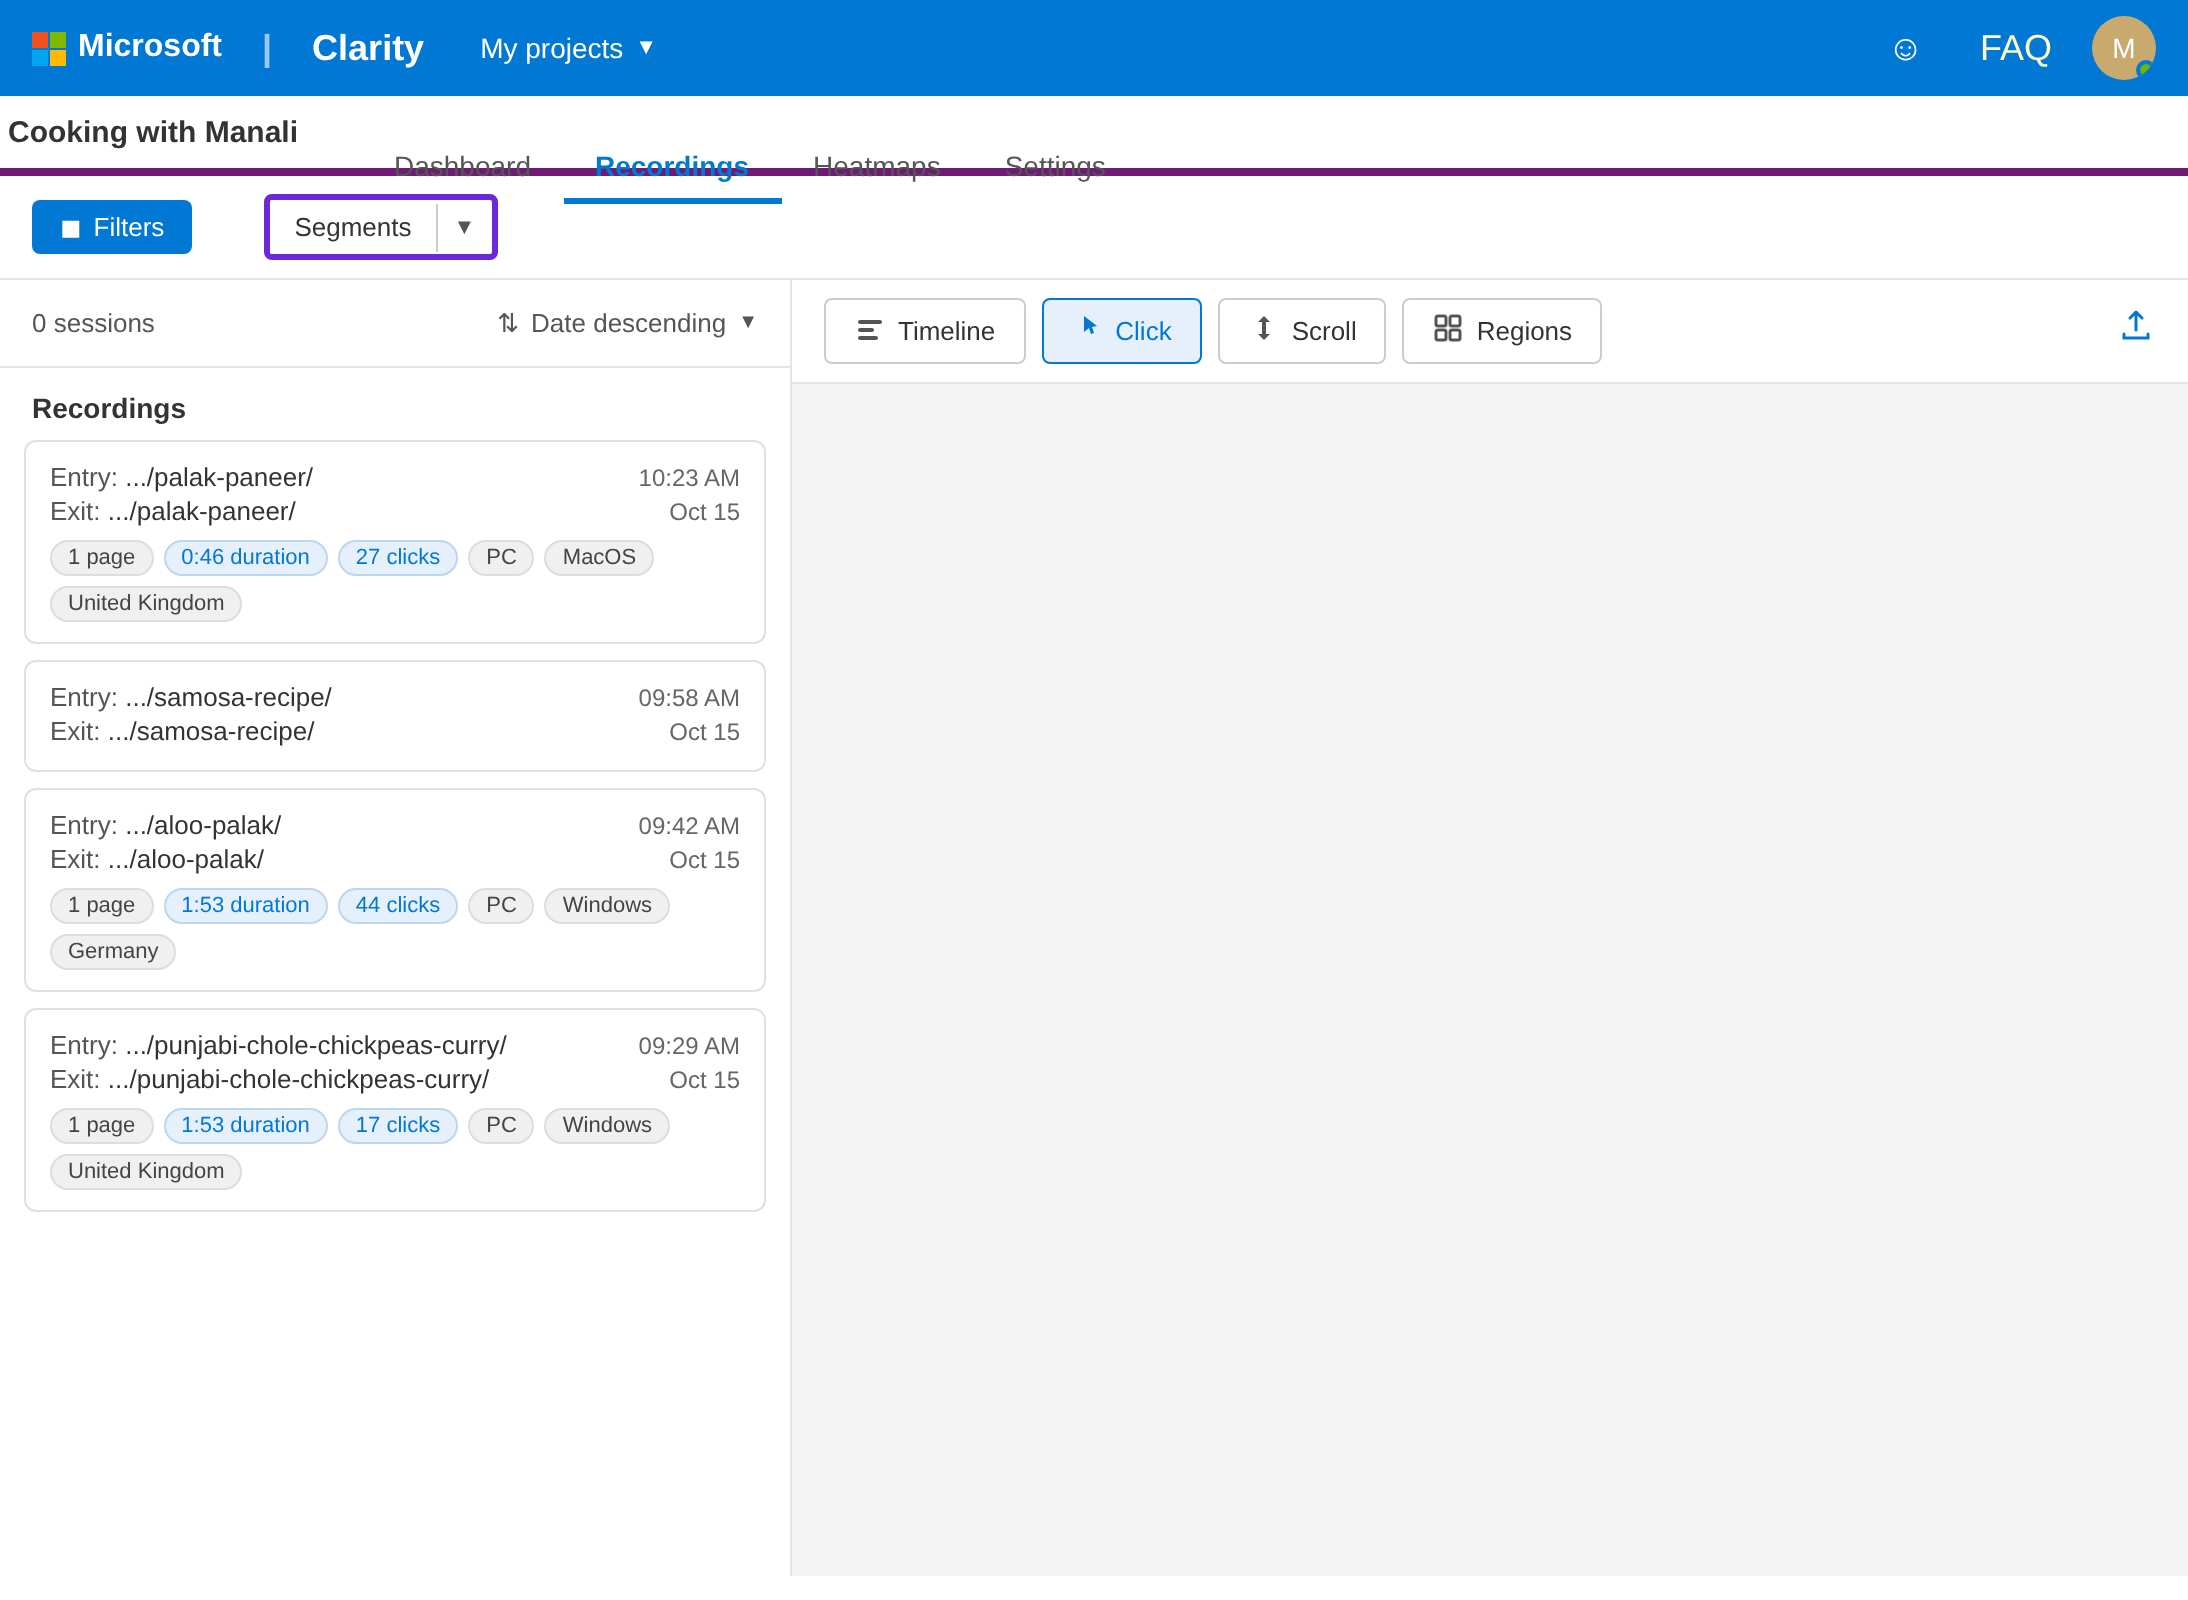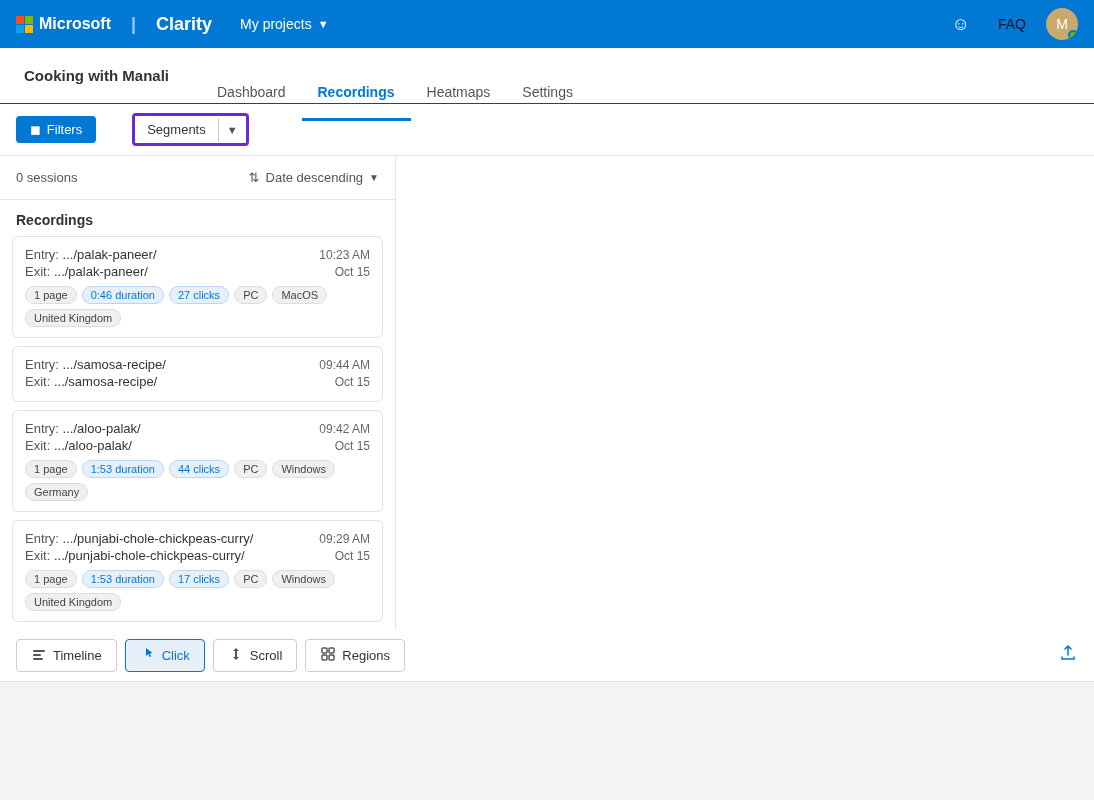--- a/index.html
+++ b/index.html
@@ -61,22 +61,22 @@
       color: #fff;
       font-size: 18px;
       padding: 4px 8px;
       border-radius: 4px;
       display: flex;
       align-items: center;
     }
     .faq-btn {
       background: transparent;
       border: none;
-      color: #0f172a;
-      font-size: 14px;
+      color: #fef9c3;
+      font-size: 18px;
       cursor: pointer;
       padding: 4px 8px;
       border-radius: 4px;
     }
     .avatar {
       width: 32px;
       height: 32px;
       border-radius: 50%;
       background: #c8a96e;
       display: flex;
@@ -94,25 +94,25 @@
       right: 0;
       width: 10px;
       height: 10px;
       background: #6bb700;
       border-radius: 50%;
       border: 2px solid #0078d4;
     }
 
     
     .sub-header {
-      height: 56px;
-      display: flex;
-      align-items: center;
-      padding: 0 24px;
-      border-bottom: 1px solid #701a75;
+      height: 40px;
+      display: flex;
+      align-items: center;
+      padding: 0 4px;
+      border-bottom: 4px solid #701a75;
       gap: 32px;
     }
     .project-title {
       font-size: 15px;
       font-weight: 600;
       color: #333;
       white-space: nowrap;
     }
     .nav-tabs {
       display: flex;
@@ -175,21 +175,20 @@
       border-left: 1px solid #ccc;
       font-size: 11px;
       color: #555;
       background: #fff;
     }
 
     
     .main-content {
       display: flex;
       height: calc(800px - 48px - 52px - 52px);
-      flex-direction: column;
     }
 
     
     .left-panel {
       width: 396px;
       border-right: 1px solid #e5e5e5;
       display: flex;
       flex-direction: column;
       overflow: hidden;
     }
@@ -415,21 +414,21 @@
           <span class="tag">United Kingdom</span>
         </div>
       </div>
 
       <div class="recording-card">
         <div class="recording-row">
           <span class="recording-entry">
             <span class="label">Entry:</span>
             <span>.../samosa-recipe/</span>
           </span>
-          <span class="recording-time">09:44 AM</span>
+          <span class="recording-time">09:58 AM</span>
         </div>
         <div class="recording-row">
           <span class="recording-entry">
             <span class="label">Exit:</span>
             <span>.../samosa-recipe/</span>
           </span>
           <span class="recording-date">Oct 15</span>
         </div>
       </div>
 

